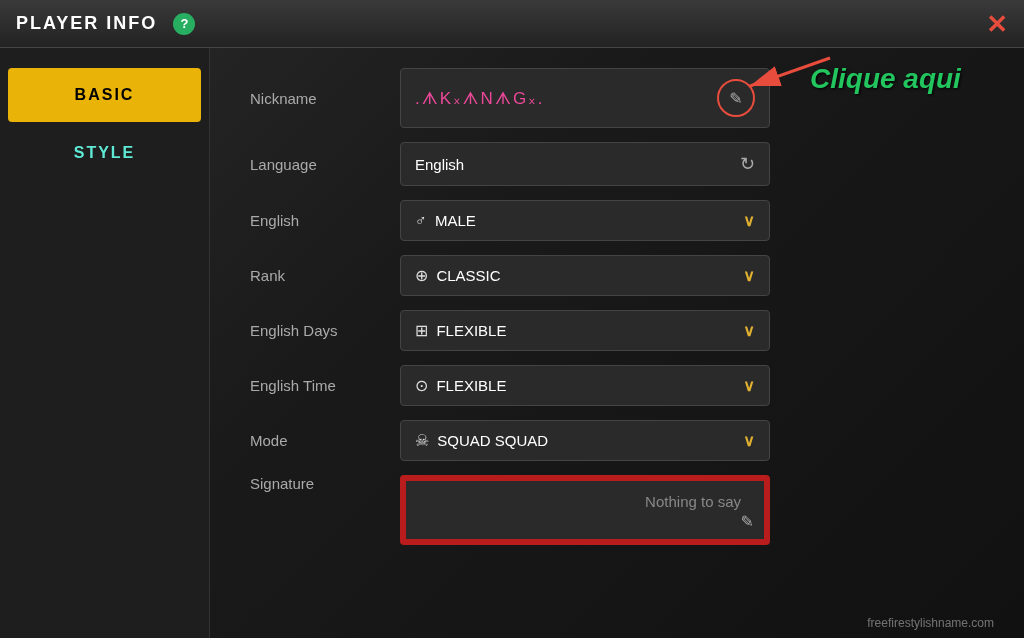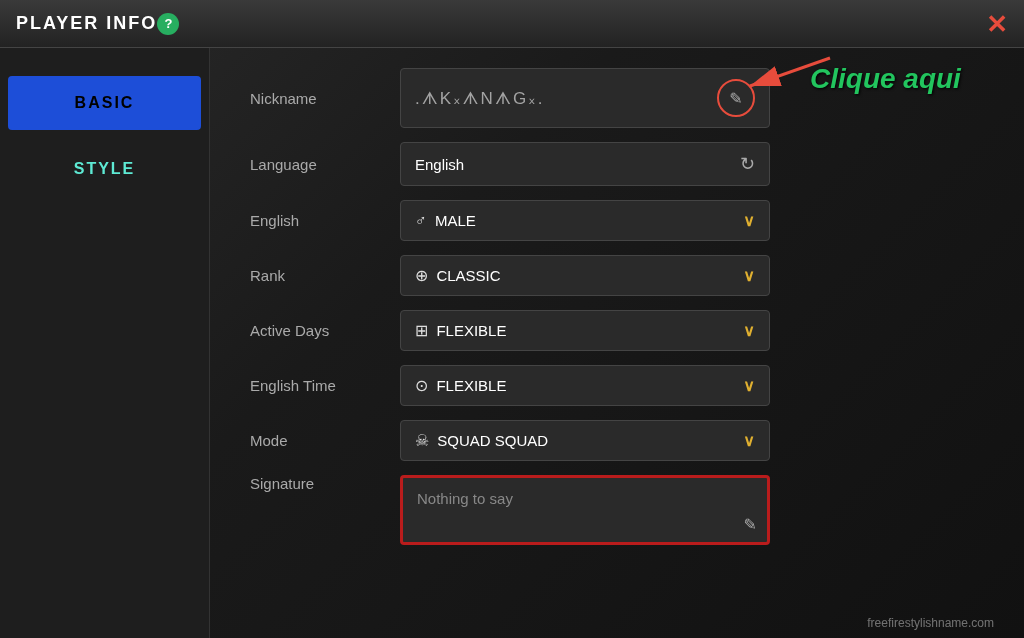--- a/index.html
+++ b/index.html
@@ -28,21 +28,21 @@
       justify-content: space-between;
       padding: 8px 16px;
       background: linear-gradient(180deg, #3a3a3a 0%, #222 100%);
       border-bottom: 1px solid #444;
       height: 48px;
     }
 
     .header-left {
       display: flex;
       align-items: center;
-      gap: 0;
+      gap: 16px;
     }
 
     .header-title {
       color: #fff;
       font-size: 18px;
       font-weight: bold;
       letter-spacing: 2px;
       text-transform: uppercase;
     }
 
@@ -92,24 +92,24 @@
       text-align: center;
       color: #5eead4;
       font-size: 16px;
       font-weight: bold;
       letter-spacing: 2px;
       cursor: pointer;
       text-transform: uppercase;
     }
 
     .sidebar-item.active {
-      background: #1d4ed8;
+      background: #eab308;
       color: #000;
       border-radius: 4px;
-      margin: 8px 8px;
+      margin: 0 8px;
     }
 
     
     .content {
       flex: 1;
       padding: 20px 40px;
       overflow-y: auto;
       position: relative;
     }
 
@@ -181,29 +181,29 @@
       align-items: center;
       justify-content: center;
       position: relative;
     }
 
     
     .signature-control {
       flex: 1;
       max-width: 370px;
       background: #2a2a2a;
-      border: 3px solid #b91c1c;
+      border: 6px solid #b91c1c;
       border-radius: 4px;
-      padding: 12px 14px;
+      padding: 12px 23px;
       color: #888;
       font-size: 15px;
       min-height: 70px;
       display: flex;
       align-items: flex-start;
-      justify-content: flex-start;
+      justify-content: flex-end;
       position: relative;
     }
 
     .sig-edit {
       position: absolute;
       bottom: 8px;
       right: 10px;
       color: #aaa;
       font-size: 16px;
     }
@@ -227,21 +227,21 @@
       right: 30px;
       color: rgba(255,255,255,0.4);
       font-size: 12px;
       z-index: 5;
     }
 
     
     .nik-text {
       font-size: 17px;
       letter-spacing: 2px;
-      color: #a3a3a3;
+      color: #ec4899;
     }
   </style>
 </head>
 <body>
 
 <div class="bg"></div>
 
 <div class="header">
   <div class="header-left">
     <span class="header-title">PLAYER INFO</span>
@@ -309,21 +309,21 @@
       <div class="form-control">
         <div class="form-control-inner">
           <span class="icon-small">⊕</span>
           <span>CLASSIC</span>
         </div>
         <span class="dropdown-arrow">∨</span>
       </div>
     </div>
 
     <div class="form-row">
-      <span class="form-label">Active Days</span>
+      <span class="form-label">English Days</span>
       <div class="form-control">
         <div class="form-control-inner">
           <span class="icon-small">⊞</span>
           <span>FLEXIBLE</span>
         </div>
         <span class="dropdown-arrow">∨</span>
       </div>
     </div>
 
     <div class="form-row">

